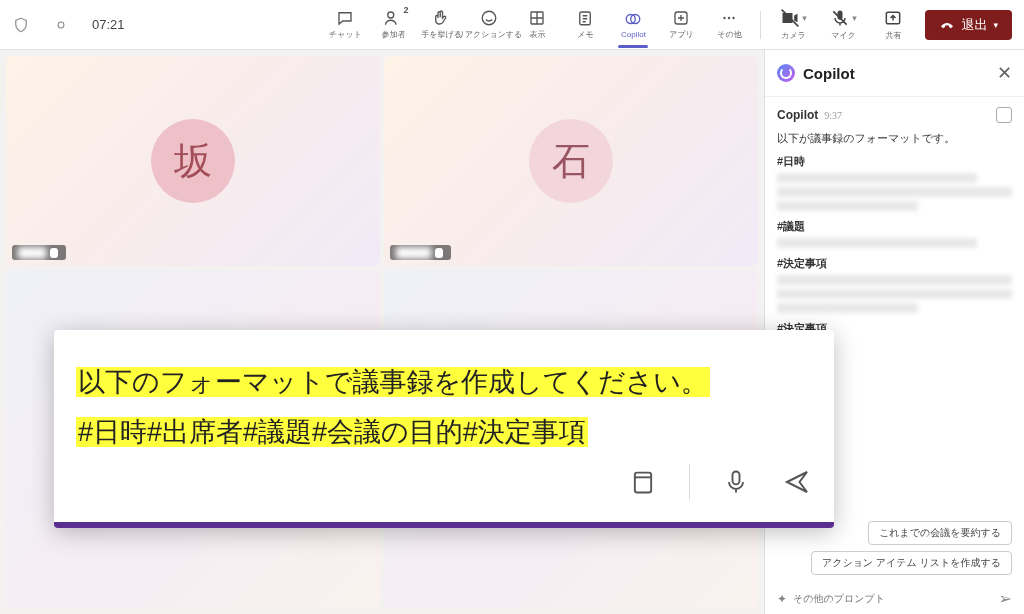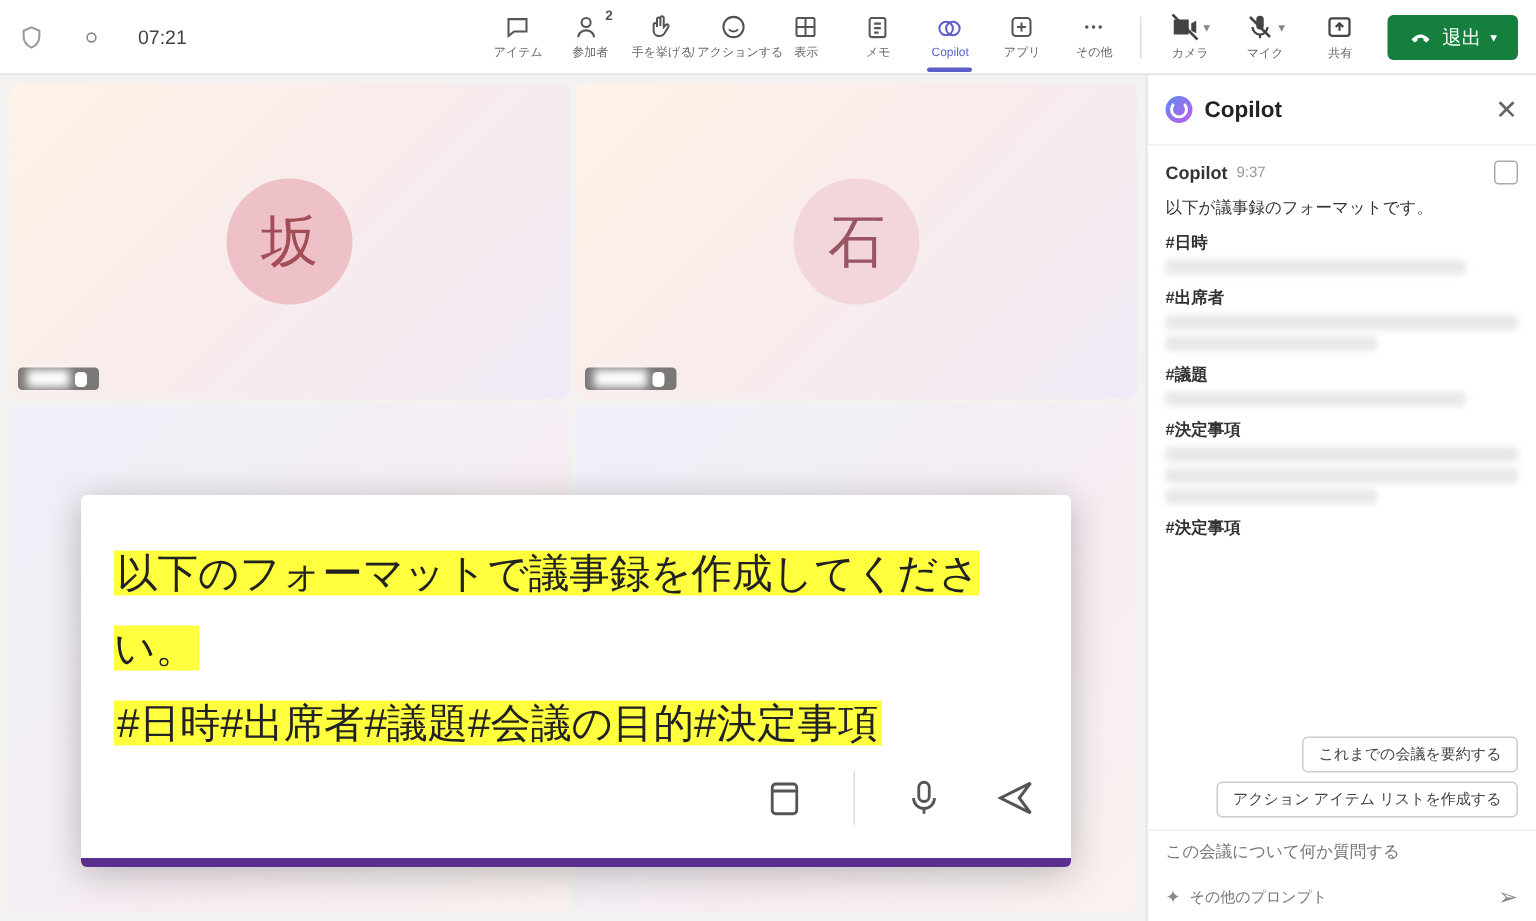--- a/index.html
+++ b/index.html
@@ -12,21 +12,21 @@
   .topbar-tools { display: flex; align-items: center; gap: 2px; margin-left: auto; }
   .tool { display: flex; flex-direction: column; align-items: center; justify-content: center; width: 46px; height: 44px; cursor: pointer; position: relative; }
   .tool .ticon { width: 18px; height: 18px; display: flex; align-items: center; justify-content: center; color: #555; }
   .tool .tlbl { font-size: 8px; color: #666; margin-top: 2px; white-space: nowrap; }
   .tool.active::after { content: ""; position: absolute; bottom: -1px; left: 8px; right: 8px; height: 3px; background: #5b5fc7; border-radius: 2px; }
   .tool.active .ticon, .tool.active .tlbl { color: #5b5fc7; }
   .topbar-divider { width: 1px; height: 28px; background: #ddd; margin: 0 6px; }
   .ctrl { display: flex; flex-direction: column; align-items: center; width: 48px; cursor: pointer; }
   .ctrl-row { display: flex; align-items: center; gap: 2px; }
   .ctrl .clbl { font-size: 8px; color: #666; margin-top: 2px; }
-  .leave-btn { background: #15803d; color: #fff; border-radius: 4px; padding: 6px 14px; display: flex; align-items: center; gap: 6px; font-size: 13px; cursor: pointer; margin-left: 6px; justify-content: center; }
+  .leave-btn { background: #7f1d1d; color: #fff; border-radius: 4px; padding: 6px 14px; display: flex; align-items: center; gap: 6px; font-size: 13px; cursor: pointer; margin-left: 6px; justify-content: center; }
   .chev { font-size: 9px; color: #888; }
 
   
   .main { display: flex; height: calc(100% - 50px); }
   .video-area { flex: 1; background: #f3f2f1; padding: 6px; position: relative; display: grid; grid-template-columns: 1fr 1fr; grid-template-rows: 210px 1fr; gap: 4px; }
   .tile { background: #fff; border-radius: 6px; position: relative; display: flex; align-items: center; justify-content: center; overflow: hidden; }
   .tile.grad1 { background: linear-gradient(135deg, #fdf3e7 0%, #f8ecec 50%, #f1eaf7 100%); }
   .tile.grad2 { background: linear-gradient(135deg, #eff0f8 0%, #f6edf3 60%, #f9f2ee 100%); }
   .avatar { width: 84px; height: 84px; border-radius: 50%; background: #eec1c8; color: #a24d57; display: flex; align-items: center; justify-content: center; font-size: 38px; }
   .avatar.b { background: #f3d6dc; color: #9a5562; }
@@ -37,38 +37,38 @@
   
   .copilot { width: 260px; background: #fff; border-left: 1px solid #e0e0e0; display: flex; flex-direction: column; }
   .cp-head { display: flex; align-items: center; padding: 12px; border-bottom: 1px solid #f0f0f0; }
   .cp-logo { width: 18px; height: 18px; background: linear-gradient(135deg,#5b8def,#c15bef); border-radius: 50%; margin-right: 8px; position: relative; }
   .cp-logo::after { content: ""; position: absolute; inset: 3px; border: 2px solid #fff; border-radius: 50%; border-top-color: transparent; }
   .cp-title { font-size: 15px; font-weight: 600; color: #222; flex: 1; }
   .cp-close { font-size: 18px; color: #666; cursor: pointer; }
   .cp-body { flex: 1; overflow-y: auto; padding: 10px 12px; font-size: 11px; color: #333; }
   .cp-msg-head { display: flex; align-items: center; gap: 6px; margin-bottom: 8px; }
   .cp-msg-head .sender { font-weight: 600; font-size: 12px; }
-  .cp-msg-head .time { font-size: 10px; color: #999; }
+  .cp-msg-head .time { font-size: 10px; color: #999; font-family: Liberation Serif, serif; }
   .cp-copy { margin-left: auto; width: 16px; height: 16px; border: 1.5px solid #aaa; border-radius: 3px; cursor: pointer; }
   .cp-line { margin: 4px 0; }
   .cp-heading { font-weight: bold; margin-top: 8px; }
   .blur-line { height: 10px; background: #e8e8e8; border-radius: 2px; filter: blur(2px); margin: 4px 0; }
   .blur-line.short { width: 60%; }
   .blur-line.med { width: 85%; }
   .cp-suggest { display: flex; flex-direction: column; align-items: flex-end; gap: 6px; padding: 8px 12px; }
   .cp-chip { border: 1px solid #ccc; border-radius: 4px; padding: 4px 10px; font-size: 10px; color: #444; cursor: pointer; }
   .cp-input-row { border-top: 1px solid #eee; padding: 8px 12px; display: flex; align-items: center; gap: 8px; }
   .cp-input { flex: 1; font-size: 11px; color: #888; border: none; outline: none; }
   .cp-more-row { display: flex; align-items: center; padding: 6px 12px; gap: 6px; }
   .cp-sparkle { color: #888; font-size: 12px; }
   .cp-more-txt { font-size: 10px; color: #777; flex: 1; }
   .cp-send { font-size: 16px; color: #888; cursor: pointer; }
 
   
-  .prompt-card { position: absolute; left: 54px; top: 330px; width: 660px; background: #fff; border-radius: 4px; box-shadow: 0 4px 24px rgba(0,0,0,0.25); padding: 28px 22px 22px 22px; border-bottom: 6px solid #5b2f8f; }
+  .prompt-card { position: absolute; left: 54px; top: 330px; width: 780px; background: #fff; border-radius: 4px; box-shadow: 0 4px 24px rgba(0,0,0,0.25); padding: 28px 22px 22px 22px; border-bottom: 6px solid #5b2f8f; }
   .hl { background: #ffff3d; font-size: 27px; line-height: 1.85; color: #222; padding: 0 2px; }
   .prompt-tools { display: flex; align-items: center; gap: 32px; justify-content: flex-end; margin-top: 6px; }
   .pt-divider { width: 1px; height: 36px; background: #ddd; }
   .pt-icon { font-size: 26px; color: #666; cursor: pointer; }
   .pt-icon.send { transform: rotate(0deg); }
 
   svg { display: block; }
 </style>
 </head>
 <body>
@@ -88,21 +88,21 @@
     <span class="timer">07:21</span>
   </div>
 
   <div class="topbar-tools">
     <div class="tool">
       <span class="ticon">
           <svg width="18" height="18" viewBox="0 0 24 24" fill="none" stroke="currentColor" stroke-width="1.8">
             <path d="M4 5h16v11H9l-5 4V5z"></path>
           </svg>
         </span>
-      <span class="tlbl">アイテム</span>
+      <span class="tlbl">チャット</span>
     </div>
     <div class="tool">
       <span class="ticon" style="position:relative">
           <svg width="18" height="18" viewBox="0 0 24 24" fill="none" stroke="currentColor" stroke-width="1.8">
             <circle cx="9" cy="8" r="4"></circle>
             <path d="M2 21c0-4 4-6 7-6s7 2 7 6"></path>
           </svg>
           <span style="position:absolute;top:-4px;right:-6px;font-size:9px;font-weight:bold;color:#555">2</span>
         </span>
       <span class="tlbl">参加者</span>
@@ -250,38 +250,34 @@
     </div>
     <div class="cp-body">
       <div class="cp-msg-head">
         <span class="sender">Copilot</span>
         <span class="time">9:37</span>
         <span class="cp-copy"></span>
       </div>
       <div class="cp-line">以下が議事録のフォーマットです。</div>
       <div class="cp-heading">#日時</div>
       <div class="blur-line med"></div>
-      <div class="cp-heading">#出席者</div>
       <div class="blur-line"></div>
       <div class="blur-line short"></div>
       <div class="cp-heading">#議題</div>
       <div class="blur-line med"></div>
       <div class="cp-heading">#決定事項</div>
       <div class="blur-line"></div>
       <div class="blur-line"></div>
       <div class="blur-line short"></div>
       <div class="cp-heading">#決定事項</div>
     </div>
     <div class="cp-suggest">
       <div class="cp-chip">これまでの会議を要約する</div>
       <div class="cp-chip">アクション アイテム リストを作成する</div>
     </div>
-    <div class="cp-input-row">
-      <input class="cp-input" placeholder="この会議について何か質問する" style="">
-    </div>
     <div class="cp-more-row">
       <span class="cp-sparkle">✦</span>
       <span class="cp-more-txt">その他のプロンプト</span>
       <span class="cp-send">➢</span>
     </div>
   </div>
 </div>
 
 <div class="prompt-card">
   <div><span class="hl">以下のフォーマットで議事録を作成してください。</span></div>

